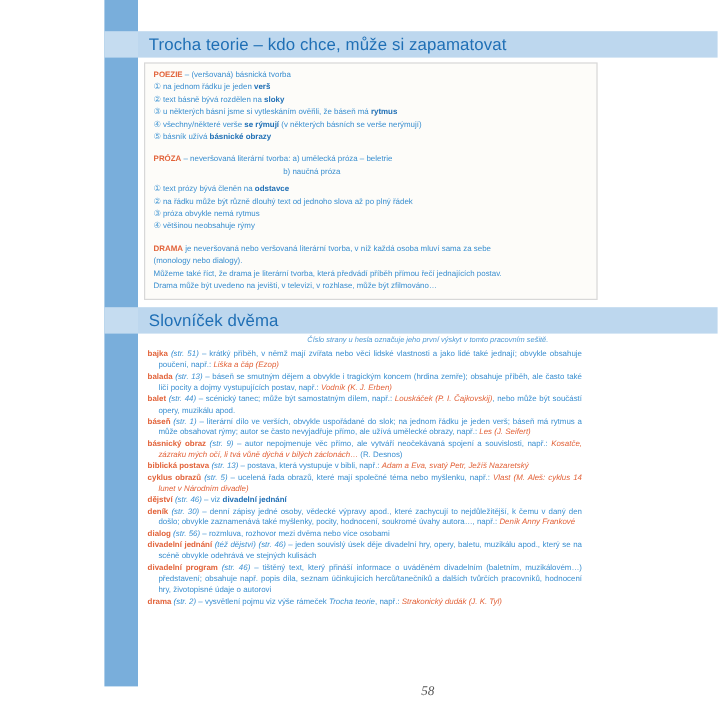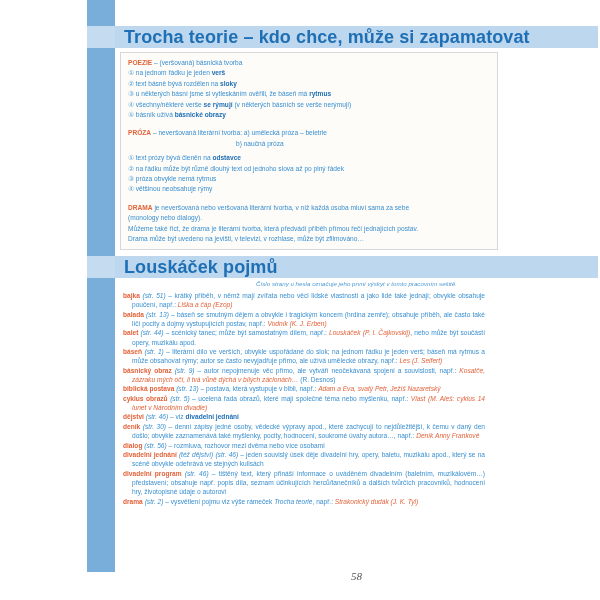--- a/index.html
+++ b/index.html
@@ -48,22 +48,22 @@
     position: absolute;
     left: 0;
     width: 483px;
     height: 22px;
     background: #bdd7ee;
     display: flex;
     align-items: center;
   }
   .banner .banner-text {
     color: #1f6fb5;
-    font-size: 18px;
-    font-weight: bold;
+    font-size: 14px;
+    font-weight: normal;
     padding-left: 9px;
     letter-spacing: 0.1px;
     white-space: nowrap;
   }
   #banner-theory { top: 26px; }
   #banner-glossary { top: 256px; }
 
   
   .theory-box {
     position: absolute;
@@ -220,21 +220,21 @@
 
       <div class="tb-line">
         <span class="tb-head">DRAMA</span><span> je neveršovaná nebo veršovaná literární tvorba, v níž každá osoba mluví sama za sebe</span>
       </div>
       <div class="tb-para">(monology nebo dialogy).</div>
       <div class="tb-para">Můžeme také říct, že drama je literární tvorba, která předvádí příběh přímou řečí jednajících postav.</div>
       <div class="tb-para">Drama může být uvedeno na jevišti, v televizi, v rozhlase, může být zfilmováno…</div>
     </div>
 
     <div class="banner" id="banner-glossary">
-      <span class="banner-text">Louskáček pojmů</span>
+      <span class="banner-text">Slovníček dvěma</span>
     </div>
 
     <div class="glossary-note">Číslo strany u hesla označuje jeho první výskyt v tomto pracovním sešitě.</div>
 
     <div class="glossary">
 
       <div class="gl-entry">
         <span class="gl-term">bajka</span>
         <span class="gl-ref">(str. 51)</span><span> – krátký příběh, v němž mají zvířata nebo věci lidské vlastnosti a jako lidé také jednají; obvykle obsahuje poučení, např.: </span><span class="gl-work">Liška a čáp (Ezop)</span><span></span>
       </div>

